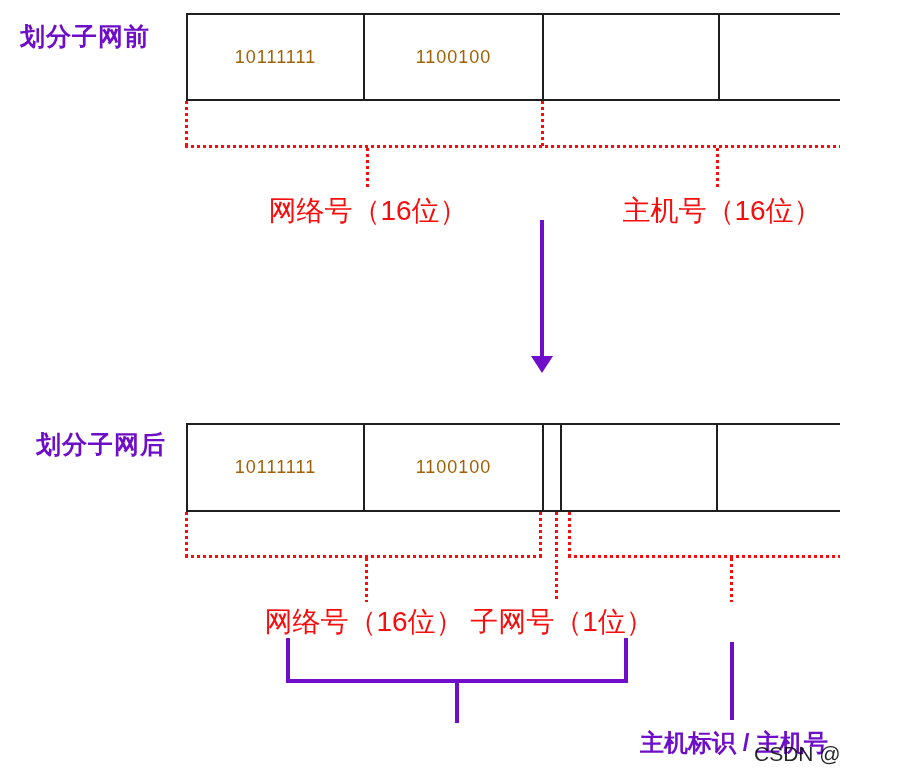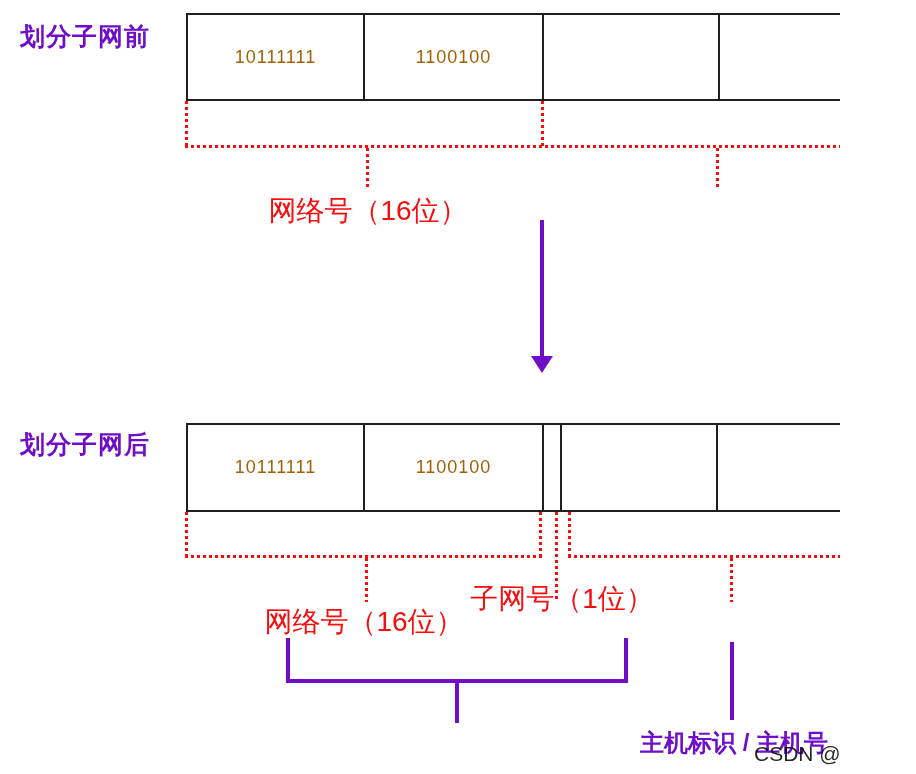--- a/index.html
+++ b/index.html
@@ -64,48 +64,49 @@
   </div>
 
   <div class="dot-v" style="left:185px; top:101px; height:46px;"></div>
   <div class="dot-v" style="left:541px; top:101px; height:46px;"></div>
   <div class="dot-v" style="left:894px; top:101px; height:46px;"></div>
   <div class="dot-h" style="left:185px; top:145px; width:712px;"></div>
   <div class="dot-v" style="left:366px; top:148px; height:40px;"></div>
   <div class="dot-v" style="left:716px; top:148px; height:40px;"></div>
 
   <div class="red-label" style="left:368px; top:192px;">网络号（16位）</div>
+  <div class="red-label" style="left:722px; top:192px;">主机号（16位）</div>
 
   <div>
     <div class="pline-v" style="left:540px; top:220px; height:138px;"></div>
     <div class="arrowhead" style="left:531px; top:356px;"></div>
   </div>
 
-  <div class="title" style="left:20px; top:428px;">划分子网后</div>
+  <div class="title" style="left:36px; top:428px;">划分子网后</div>
 
   <div class="bintable" style="left:186px; top:423px; width:711px; height:89px;">
     <div class="cell" style="width:177px;">10111111</div>
     <div class="cell" style="width:179px;">1100100</div>
     <div class="cell" style="width:18px;"></div>
     <div class="cell" style="width:156px;"></div>
     <div class="cell last"></div>
   </div>
 
   <div class="dot-v" style="left:185px; top:512px; height:43px;"></div>
   <div class="dot-v" style="left:539px; top:512px; height:43px;"></div>
   <div class="dot-v" style="left:555px; top:512px; height:90px;"></div>
   <div class="dot-v" style="left:568px; top:512px; height:43px;"></div>
   <div class="dot-v" style="left:894px; top:512px; height:43px;"></div>
   <div class="dot-h" style="left:185px; top:555px; width:357px;"></div>
   <div class="dot-h" style="left:568px; top:555px; width:329px;"></div>
   <div class="dot-v" style="left:365px; top:558px; height:44px;"></div>
   <div class="dot-v" style="left:730px; top:558px; height:44px;"></div>
 
   <div class="red-label" style="left:364px; top:603px;">网络号（16位）</div>
-  <div class="red-label" style="left:562px; top:580px;">子网号（1位）</div>
+  <div class="red-label" style="left:562px; top:603px;">子网号（1位）</div>
 
   <div>
     <div class="pline-v" style="left:286px; top:638px; height:45px;"></div>
     <div class="pline-v" style="left:624px; top:638px; height:45px;"></div>
     <div class="pline-h" style="left:286px; top:679px; width:342px;"></div>
     <div class="pline-v" style="left:455px; top:683px; height:40px;"></div>
   </div>
 
   <div class="pline-v" style="left:730px; top:642px; height:78px;"></div>
 

